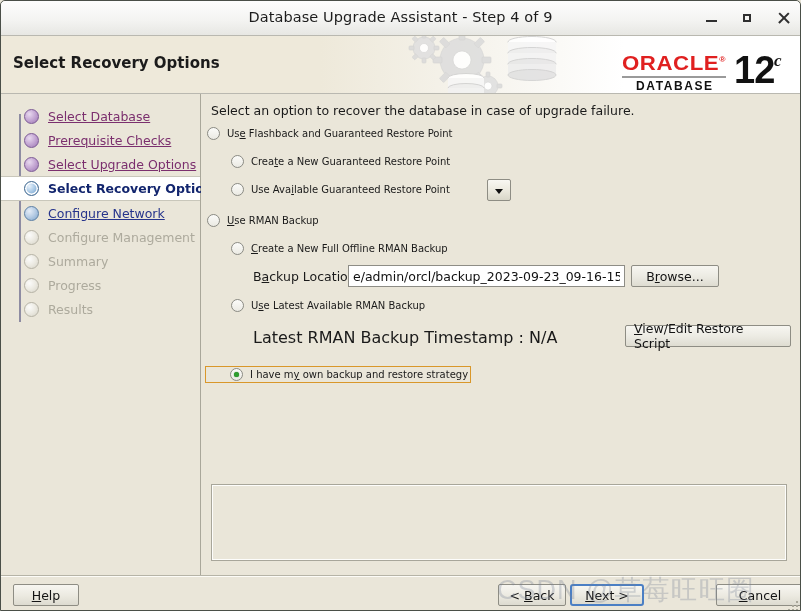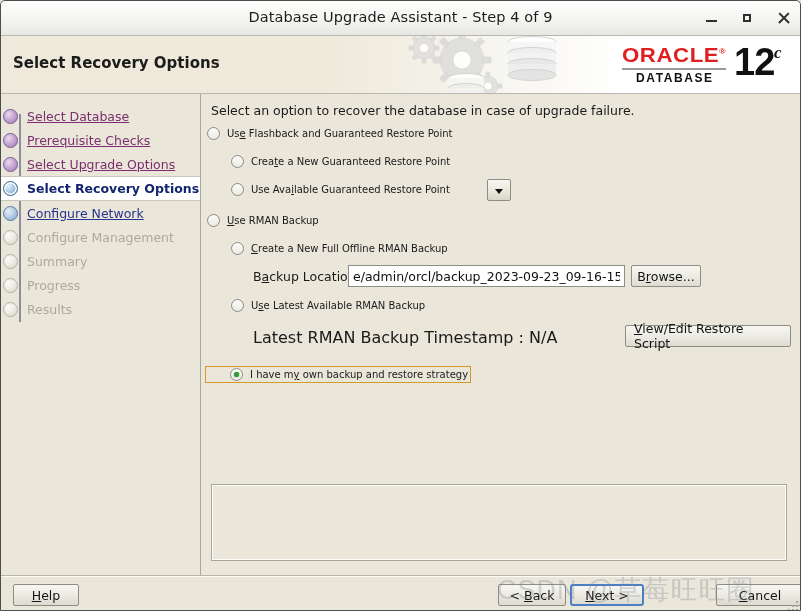--- a/index.html
+++ b/index.html
@@ -115,21 +115,21 @@
     right: 180px;
     top: -6px;
     width: 230px;
     height: 66px;
     opacity: 0.85;
   }
   
   .oracle-logo {
     position: absolute;
     right: 10px;
-    top: 5px;
+    top: 13px;
     width: 168px;
     height: 48px;
   }
   .oracle-word {
     position: absolute;
     left: 0; top: 2px;
     font-family: "Liberation Sans", sans-serif;
     font-weight: bold;
     font-size: 21px;
     letter-spacing: 0.5px;
@@ -201,21 +201,21 @@
     bottom: 0;
     width: 2px;
     background: #8e8ca2;
     height: 208px;
   }
   .nav-item {
     position: relative;
     height: 24px;
     display: flex;
     align-items: center;
-    padding-left: 2px;
+    padding-left: 23px;
     box-sizing: border-box;
     font-size: 12.5px;
     font-family: "DejaVu Sans", sans-serif;
   }
   .nav-item .bullet {
     width: 15px;
     height: 15px;
     border-radius: 50%;
     flex: 0 0 15px;
     position: relative;
@@ -598,21 +598,21 @@
         <span class="txt"><span></span><span class="mn">U</span><span>se RMAN Backup</span></span>
       </div>
 
       <div class="opt" style="left:30px; top:148px;">
         <span class="radio"></span>
         <span class="txt"><span></span><span class="mn">C</span><span>reate a New Full Offline RMAN Backup</span></span>
       </div>
 
       <div class="field-label" style="left:52px; top:175px;"><span>B</span><span class="mn">a</span><span>ckup Location</span></div>
       <input class="textfield" style="left: 147px; top: 171px; width: 277px; height: 22px;" value="e/admin/orcl/backup_2023-09-23_09-16-15-AM">
-      <div class="btn" style="left:430px; top:171px; width:70px; height:22px;">
+      <div class="btn" style="left:430px; top:171px; width:88px; height:22px;">
             <span><span>B</span><span class="mn">r</span><span>owse...</span></span>
           </div>
 
       <div class="opt" style="left:30px; top:205px;">
         <span class="radio"></span>
         <span class="txt"><span>U</span><span class="mn">s</span><span>e Latest Available RMAN Backup</span></span>
       </div>
 
       <div class="static-text" style="left:52px; top:234px;">Latest RMAN Backup Timestamp : N/A</div>
       <div class="btn" style="left:424px; top:231px; width:166px; height:22px;">

